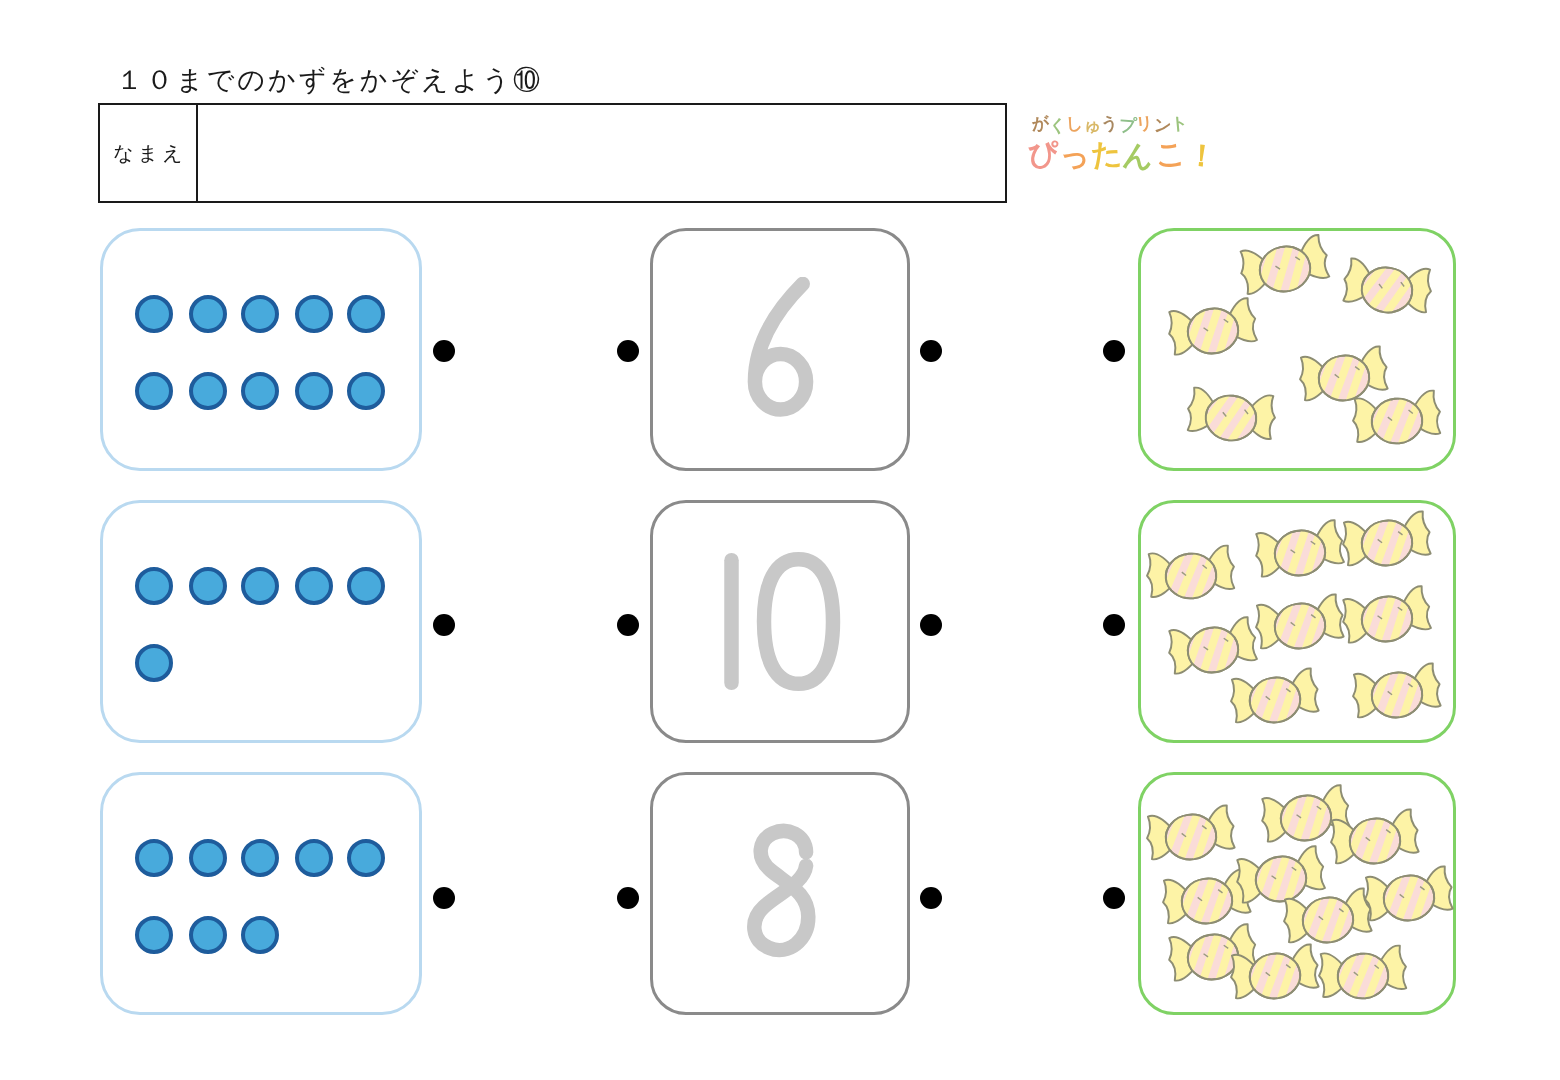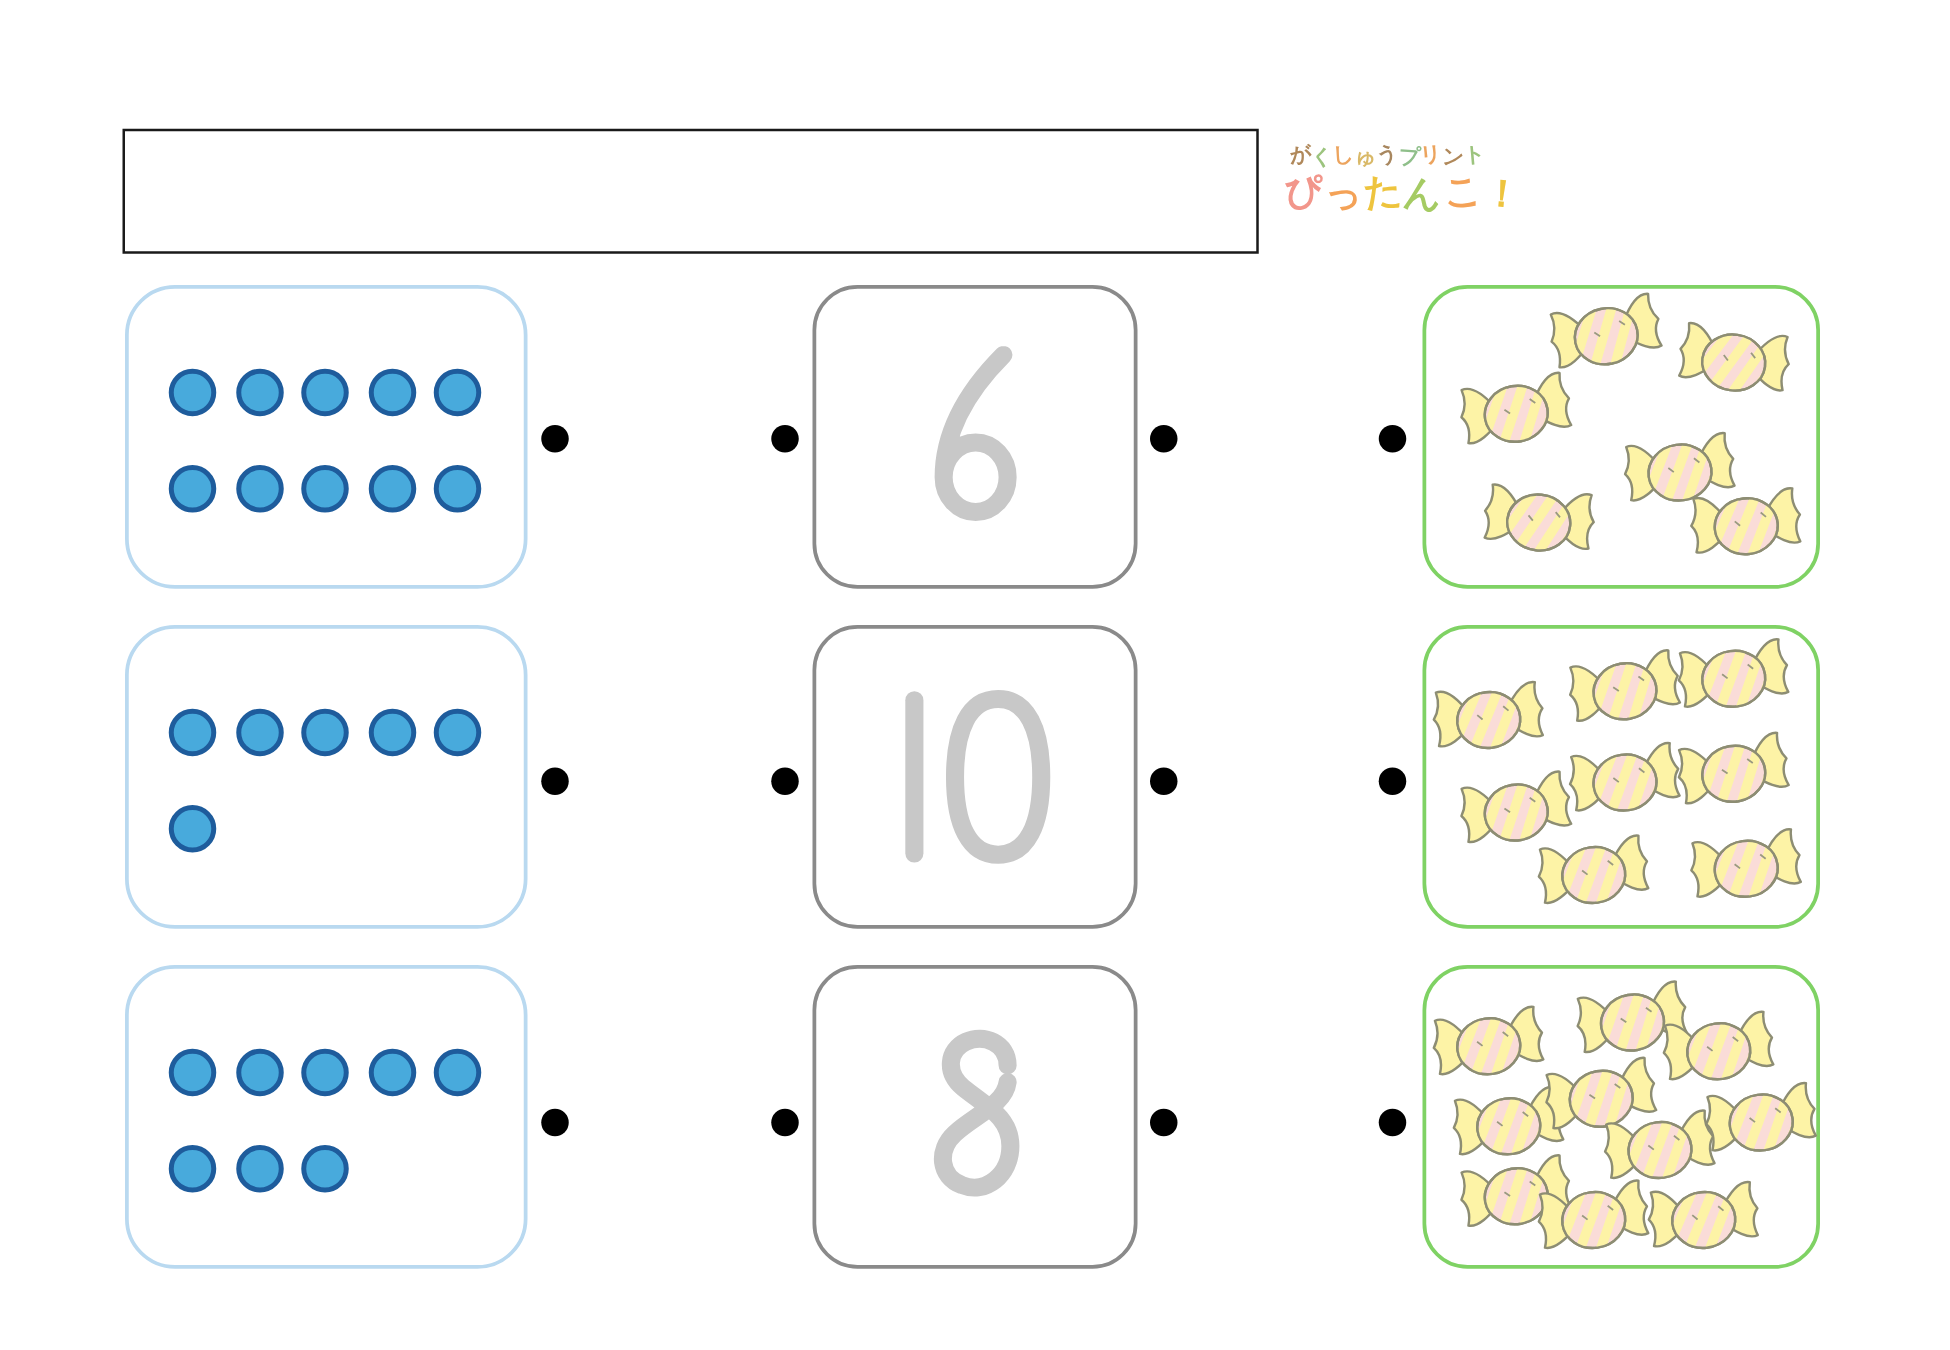--- a/index.html
+++ b/index.html
@@ -95,22 +95,24 @@
         <ellipse cx="0" cy="0" rx="26" ry="23" fill="none"></ellipse>
         <path d="M-9,-5 l4,4 M13,-10 l4,4" fill="none" stroke="#9a9a80" stroke-width="1.5"></path>
       </g>
       <path id="digitPath6" d="M60,6 C34,32 17,62 17,94 a23,25 0 1 0 46,0 a23,25 0 1 0 -46,0"></path>
       <path id="digitPath1" d="M13,10 L13,120"></path>
       <path id="digitPath0" d="M40,9 C61,9 71,31 71,65 C71,99 61,121 40,121 C19,121 9,99 9,65 C9,31 19,9 40,9 Z"></path>
       <path id="digitPath8" d="M63,28 C63,12 46,5 33,11 C20,17 18,33 31,44 C47,57 65,65 65,86 C65,107 47,121 30,114 C14,108 12,89 25,77 C39,64 61,56 63,40"></path>
     </defs>
   </svg>
 
+  <div class="page-title">１０までのかずをかぞえよう⑩</div>
 
   <div class="name-box">
+    <div class="name-label-cell">なまえ</div>
     <div class="name-value-cell"></div>
   </div>
 
   <div class="logo">
     <div class="logo-line1"><span style="color: rgb(176, 136, 90);">が</span><span style="color: rgb(156, 196, 126);">く</span><span style="color: rgb(236, 164, 94);">し</span><span style="color: rgb(217, 185, 104);">ゅ</span><span style="color: rgb(168, 135, 95);">う</span><span style="color: rgb(143, 191, 138);">プ</span><span style="color: rgb(236, 164, 94);">リ</span><span style="color: rgb(176, 136, 90);">ン</span><span style="color: rgb(156, 196, 126);">ト</span></div>
     <div class="logo-line2"><span style="color: rgb(242, 150, 139);">ぴ</span><span style="color: rgb(244, 162, 87);">っ</span><span style="color: rgb(238, 196, 62);">た</span><span style="color: rgb(165, 203, 99);">ん</span><span style="color: rgb(244, 162, 87);">こ</span><span style="color: rgb(238, 196, 62);">！</span></div>
   </div>
 
   <div class="dot-box row-top-0">
       <div class="count-dot" style="left: 16.1%; top: 35%;"></div>

